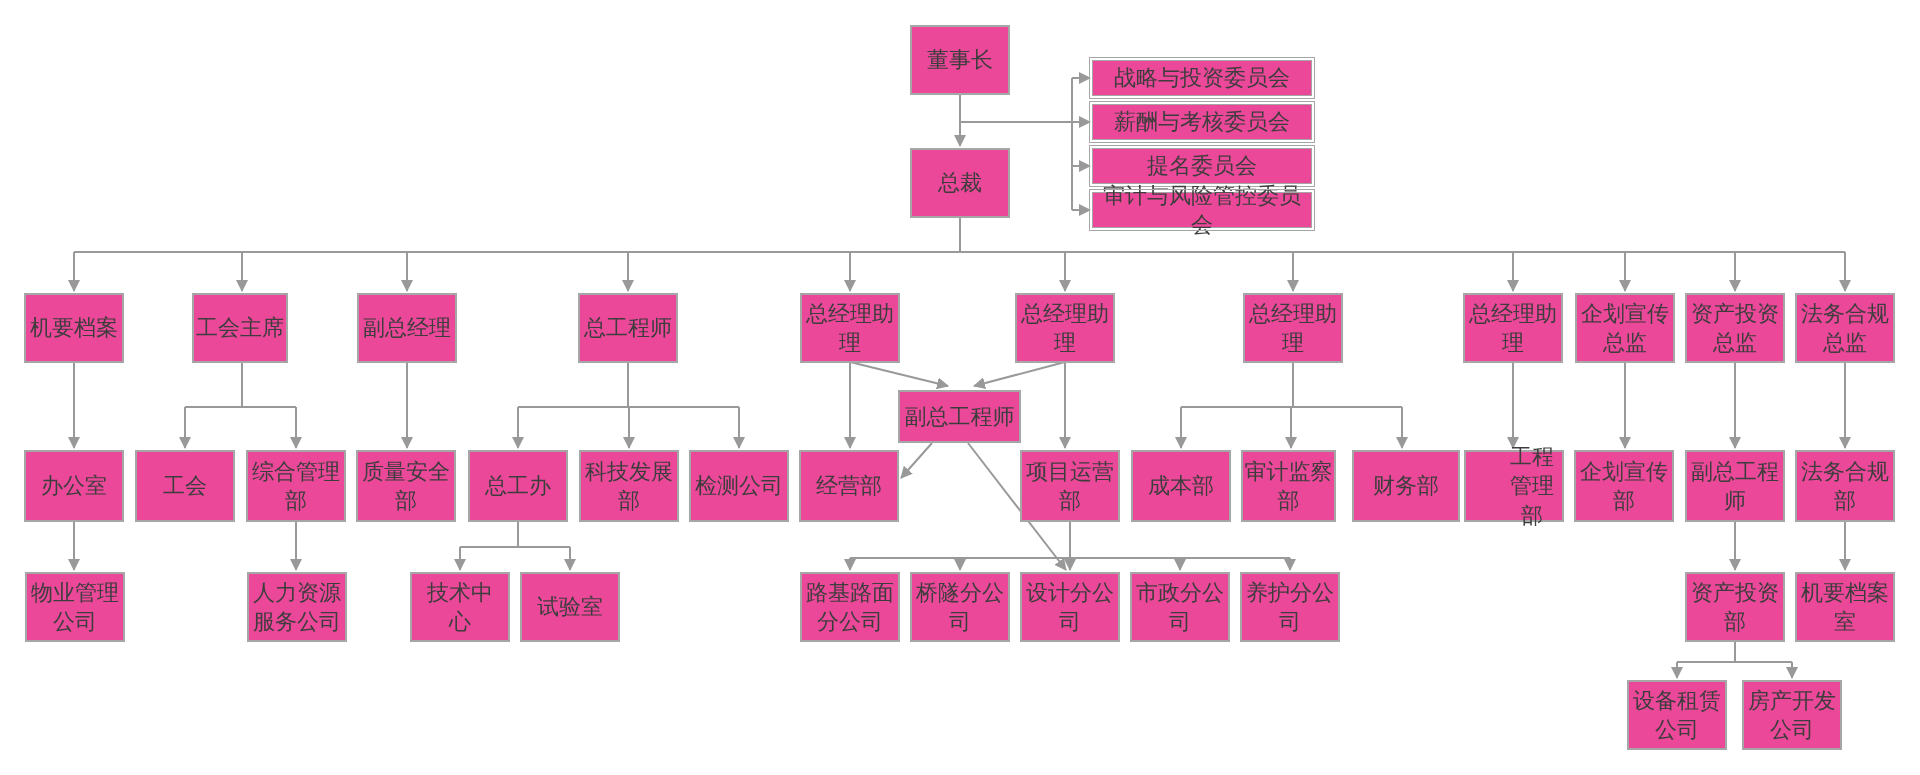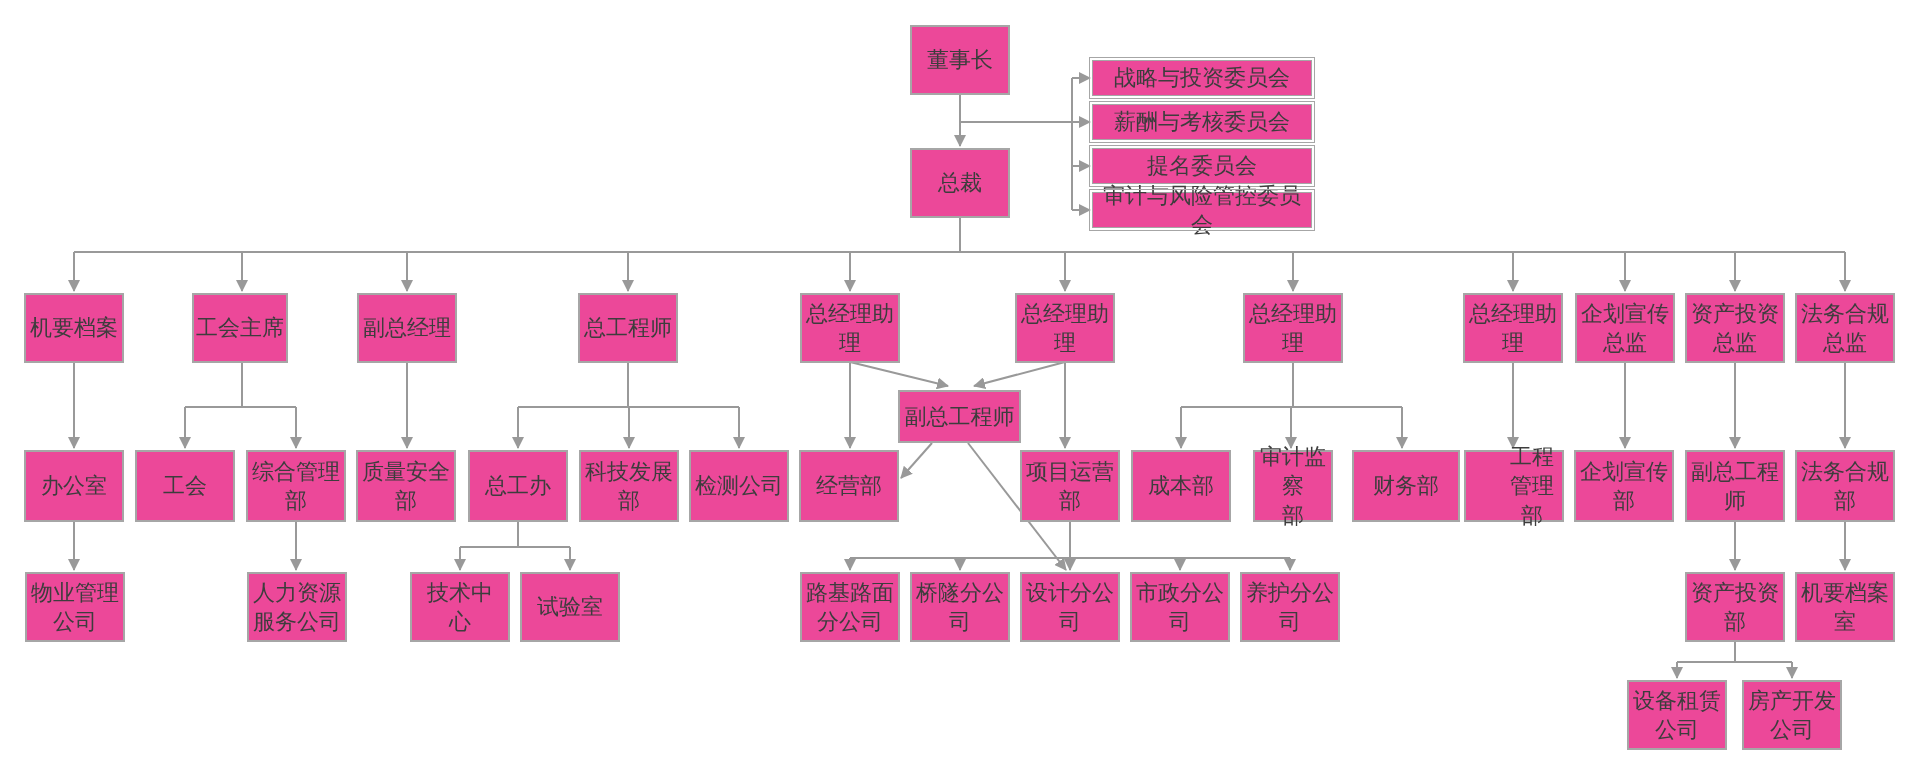--- a/index.html
+++ b/index.html
@@ -155,21 +155,21 @@
     <div class="node" style="left: 356px; top: 450px; width: 100px; height: 72px;">质量安全
 部</div>
     <div class="node" style="left: 468px; top: 450px; width: 100px; height: 72px;">总工办</div>
     <div class="node" style="left: 579px; top: 450px; width: 100px; height: 72px;">科技发展
 部</div>
     <div class="node" style="left: 689px; top: 450px; width: 100px; height: 72px;">检测公司</div>
     <div class="node" style="left: 799px; top: 450px; width: 100px; height: 72px;">经营部</div>
     <div class="node" style="left: 1020px; top: 450px; width: 100px; height: 72px;">项目运营
 部</div>
     <div class="node" style="left: 1131px; top: 450px; width: 100px; height: 72px;">成本部</div>
-    <div class="node" style="left: 1241px; top: 450px; width: 80px; height: 72px; margin-left: 12px;">审计监察
+    <div class="node" style="left: 1241px; top: 450px; width: 95px; height: 72px;">审计监察
 部</div>
     <div class="node" style="left: 1352px; top: 450px; width: 108px; height: 72px;">财务部</div>
     <div class="node" style="left: 1464px; top: 450px; width: 100px; height: 72px; padding-left: 36px;">工程管理
 部</div>
     <div class="node" style="left: 1574px; top: 450px; width: 100px; height: 72px;">企划宣传
 部</div>
     <div class="node" style="left: 1685px; top: 450px; width: 100px; height: 72px;">副总工程
 师</div>
     <div class="node" style="left: 1795px; top: 450px; width: 100px; height: 72px;">法务合规
 部</div>

